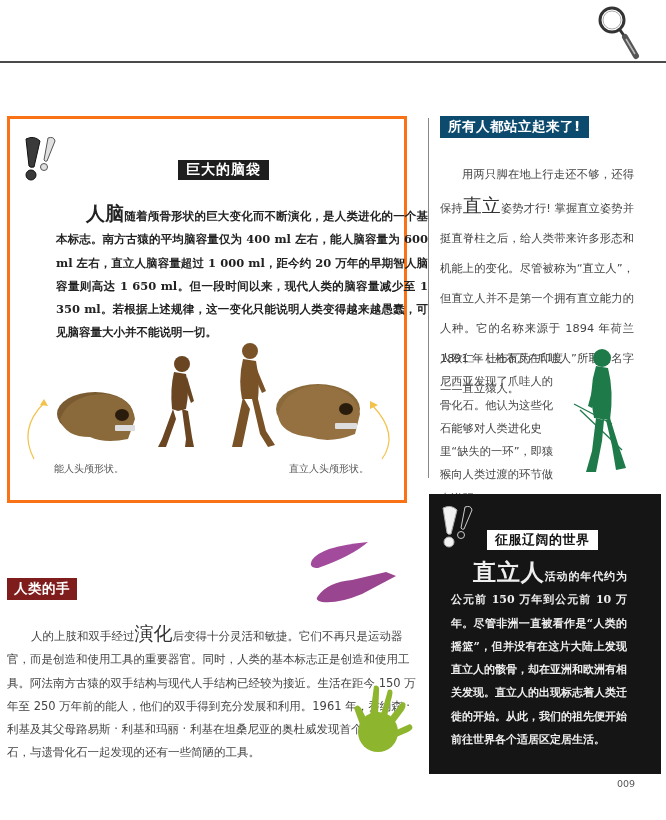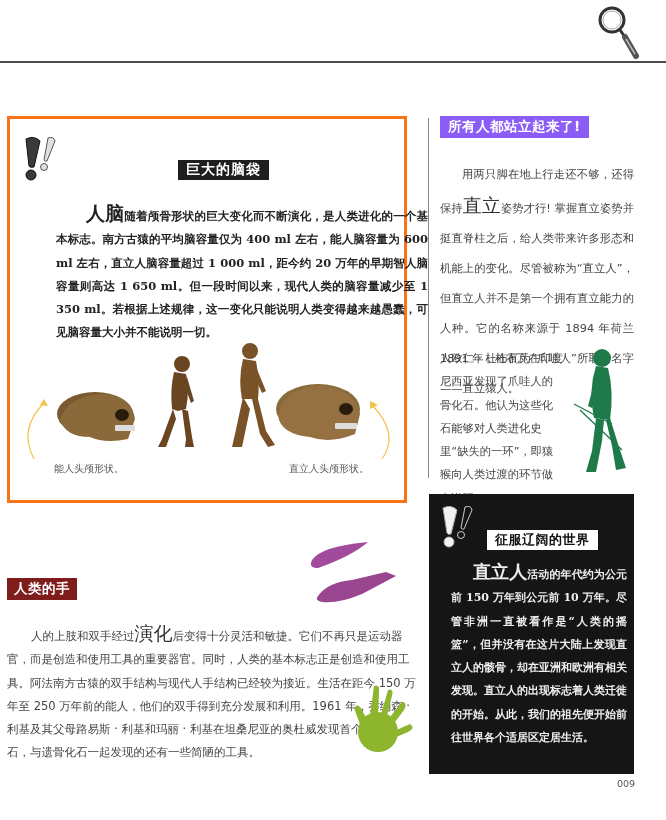--- a/index.html
+++ b/index.html
@@ -24,47 +24,47 @@
       position: absolute; left: 13px; top: 83px; width: 372px;
       font-family: "DejaVu Serif", "Liberation Serif", serif; font-weight: bold;
       font-size: 11.5px; line-height: 23.3px; color: #222; text-align: justify; margin-left: 33px;
     }
     .brain-text .lead { font-size: 19px; font-weight: bold; padding-left: 30px; }
     .cap { position: absolute; font-family: Liberation Serif, serif; font-size: 10px; color: #555; }
 
     
     .right-col-line { position: absolute; left: 428px; top: 118px; width: 1px; height: 360px; background: #888; }
     .stand-title {
-      position: absolute; left: 440px; top: 116px; background: #8b5cf6; color: #fff;
+      position: absolute; left: 440px; top: 116px; background: #0c4a6e; color: #fff;
       font-size: 13.5px; font-weight: bold; padding: 2px 8px; letter-spacing: 0.5px;
     }
     .stand-text {
       position: absolute; left: 440px; top: 160px; width: 194px;
       font-size: 11.3px; line-height: 30px; color: #444; text-align: justify;
     }
     .stand-text .big { font-size: 19px; color: #333; }
     .stand-text2 {
       position: absolute; left: 440px; top: 347px; width: 124px;
       font-size: 11.3px; line-height: 23.3px; color: #444;
     }
 
     
     .dark-box {
-      position: absolute; left: 429px; top: 494px; width: 205px; height: 280px; background: #151515;
+      position: absolute; left: 429px; top: 494px; width: 232px; height: 280px; background: #151515;
     }
     .dark-title {
       position: absolute; left: 58px; top: 36px; background: #fff; color: #111;
       font-size: 13px; font-weight: bold; padding: 1px 8px; letter-spacing: 0.5px;
     }
     .dark-text {
       position: absolute; left: 22px; top: 66px; width: 176px;
       font-family: "DejaVu Serif", "Liberation Serif", serif; font-weight: bold;
       font-size: 11px; line-height: 23.3px; color: #eee; text-align: justify;
     }
-    .dark-text .lead { font-size: 18px; padding-left: 22px; }
+    .dark-text .lead { font-size: 23px; padding-left: 22px; }
     .page-num { position: absolute; left: 617px; top: 778px; font-size: 9.5px; color: #555; }
 
     
     .hands-title {
       position: absolute; left: 7px; top: 578px; background: #7f1d1d; color: #fff;
       font-size: 13.5px; font-weight: bold; padding: 2px 7px; letter-spacing: 0.5px;
     }
     .hands-text {
       position: absolute; left: 7px; top: 622px; width: 412px;
       font-size: 11.5px; line-height: 23.3px; color: #444;

